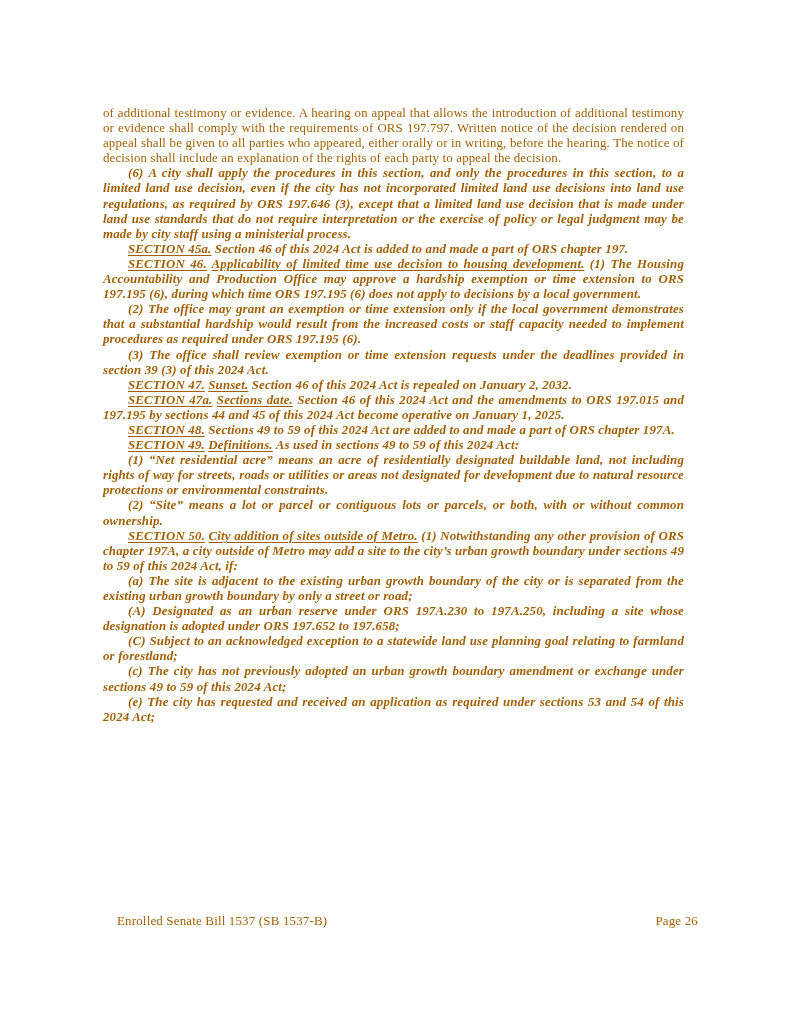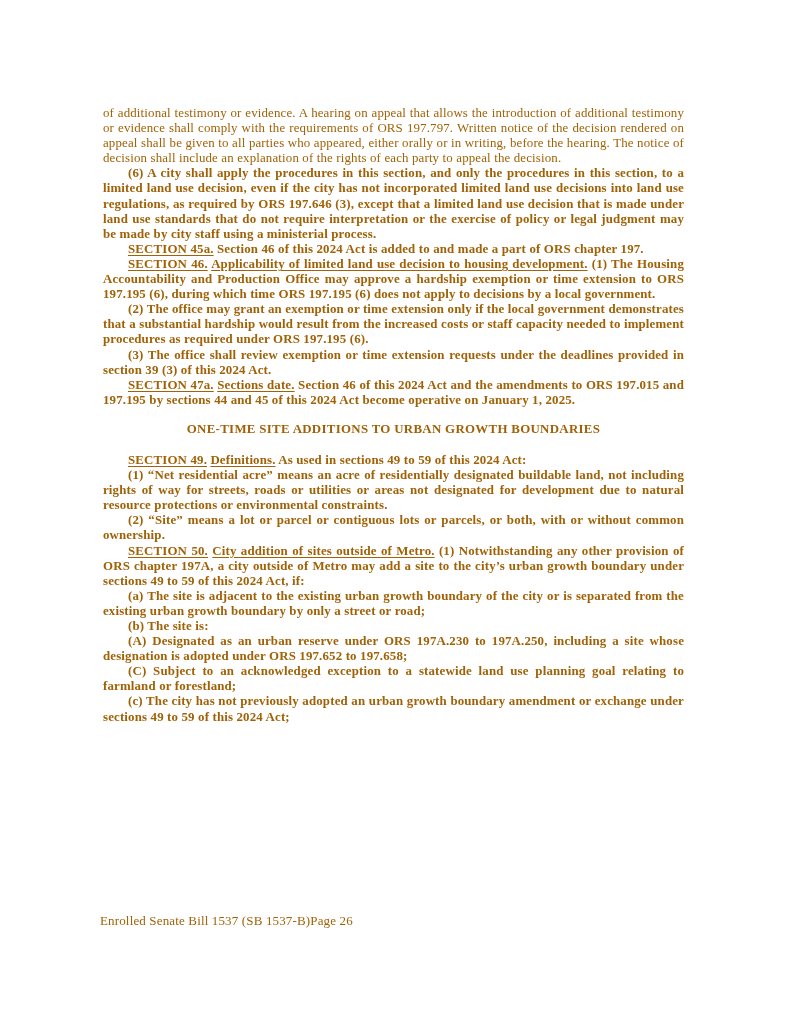--- a/index.html
+++ b/index.html
@@ -17,65 +17,67 @@
     position: absolute;
     left: 103px;
     top: 84px;
     width: 581px;
     font-size: 12.9px;
     line-height: 15.1px;
     text-align: justify;
     letter-spacing: 0.15px;
   }
   .text-block p { margin: 0; padding: 0; }
-  p.bold { font-weight: bold; }
+  p.bold { font-weight: bold; font-style: italic; }
   p.indent { text-indent: 25px; }
   p.heading {
     text-align: center;
     font-weight: bold;
     text-indent: 0;
     margin: 14px 0 16px 0;
     letter-spacing: 0.3px;
   }
   .u {
     text-decoration: underline;
     text-decoration-thickness: 1px;
     text-underline-offset: 2px;
   }
   .page-footer {
     position: absolute;
-    left: 100px;
+    left: 117px;
     top: 891px;
     width: 581px;
     display: flex;
+    justify-content: space-between;
     font-size: 13px;
     line-height: 15px;
     letter-spacing: 0.15px;
   }
 </style>
 </head>
 <body>
 
 <div class="page">
   <main class="text-block">
       <p class=""><span>of additional testimony or evidence. A hearing on appeal that allows the introduction of additional testimony or evidence shall comply with the requirements of ORS 197.797. Written notice of the decision rendered on appeal shall be given to all parties who appeared, either orally or in writing, before the hearing. The notice of decision shall include an explanation of the rights of each party to appeal the decision.</span></p>
       <p class=" bold indent"><span>(6) A city shall apply the procedures in this section, and only the procedures in this section, to a limited land use decision, even if the city has not incorporated limited land use decisions into land use regulations, as required by ORS 197.646 (3), except that a limited land use decision that is made under land use standards that do not require interpretation or the exercise of policy or legal judgment may be made by city staff using a ministerial process.</span></p>
       <p class=" bold indent"><span class="u">SECTION 45a.</span><span> Section 46 of this 2024 Act is added to and made a part of ORS chapter 197.</span></p>
-      <p class=" bold indent"><span class="u">SECTION 46.</span><span> </span><span class="u">Applicability of limited land use decision to housing development.</span><span> (1) The Housing Accountability and Production Office may approve a hardship exemption or time extension to ORS 197.195 (6), during which time ORS 197.195 (6) does not apply to decisions by a local government.</span></p>
+      <p class=" bold indent"><span class="u">SECTION 46.</span><span> </span><span class="u">Applicability of limited time use decision to housing development.</span><span> (1) The Housing Accountability and Production Office may approve a hardship exemption or time extension to ORS 197.195 (6), during which time ORS 197.195 (6) does not apply to decisions by a local government.</span></p>
       <p class=" bold indent"><span>(2) The office may grant an exemption or time extension only if the local government demonstrates that a substantial hardship would result from the increased costs or staff capacity needed to implement procedures as required under ORS 197.195 (6).</span></p>
       <p class=" bold indent"><span>(3) The office shall review exemption or time extension requests under the deadlines provided in section 39 (3) of this 2024 Act.</span></p>
+      <p class=" bold indent"><span class="u">SECTION 47.</span><span> </span><span class="u">Sunset.</span><span> Section 46 of this 2024 Act is repealed on January 2, 2032.</span></p>
       <p class=" bold indent"><span class="u">SECTION 47a.</span><span> </span><span class="u">Sections date.</span><span> Section 46 of this 2024 Act and the amendments to ORS 197.015 and 197.195 by sections 44 and 45 of this 2024 Act become operative on January 1, 2025.</span></p>
-      <p class="heading bold"><span>ONE-TIME SITE ADDITIONS TO URBAN GROWTH BOUNDARIES</span></p>
+      <p class=" bold indent"><span class="u">SECTION 48.</span><span> Sections 49 to 59 of this 2024 Act are added to and made a part of ORS chapter 197A.</span></p>
       <p class=" bold indent"><span class="u">SECTION 49.</span><span> </span><span class="u">Definitions.</span><span> As used in sections 49 to 59 of this 2024 Act:</span></p>
       <p class=" bold indent"><span>(1) “Net residential acre” means an acre of residentially designated buildable land, not including rights of way for streets, roads or utilities or areas not designated for development due to natural resource protections or environmental constraints.</span></p>
       <p class=" bold indent"><span>(2) “Site” means a lot or parcel or contiguous lots or parcels, or both, with or without common ownership.</span></p>
       <p class=" bold indent"><span class="u">SECTION 50.</span><span> </span><span class="u">City addition of sites outside of Metro.</span><span> (1) Notwithstanding any other provision of ORS chapter 197A, a city outside of Metro may add a site to the city’s urban growth boundary under sections 49 to 59 of this 2024 Act, if:</span></p>
       <p class=" bold indent"><span>(a) The site is adjacent to the existing urban growth boundary of the city or is separated from the existing urban growth boundary by only a street or road;</span></p>
-      <p class=" bold indent"><span>(b) The site is:</span></p>
       <p class=" bold indent"><span>(A) Designated as an urban reserve under ORS 197A.230 to 197A.250, including a site whose designation is adopted under ORS 197.652 to 197.658;</span></p>
       <p class=" bold indent"><span>(C) Subject to an acknowledged exception to a statewide land use planning goal relating to farmland or forestland;</span></p>
       <p class=" bold indent"><span>(c) The city has not previously adopted an urban growth boundary amendment or exchange under sections 49 to 59 of this 2024 Act;</span></p>
+      <p class=" bold indent"><span>(e) The city has requested and received an application as required under sections 53 and 54 of this 2024 Act;</span></p>
     </main>
   <footer class="page-footer">
     <span>Enrolled Senate Bill 1537 (SB 1537-B)</span>
     <span>Page 26</span>
   </footer>
 </div>
 
 </body></html>

